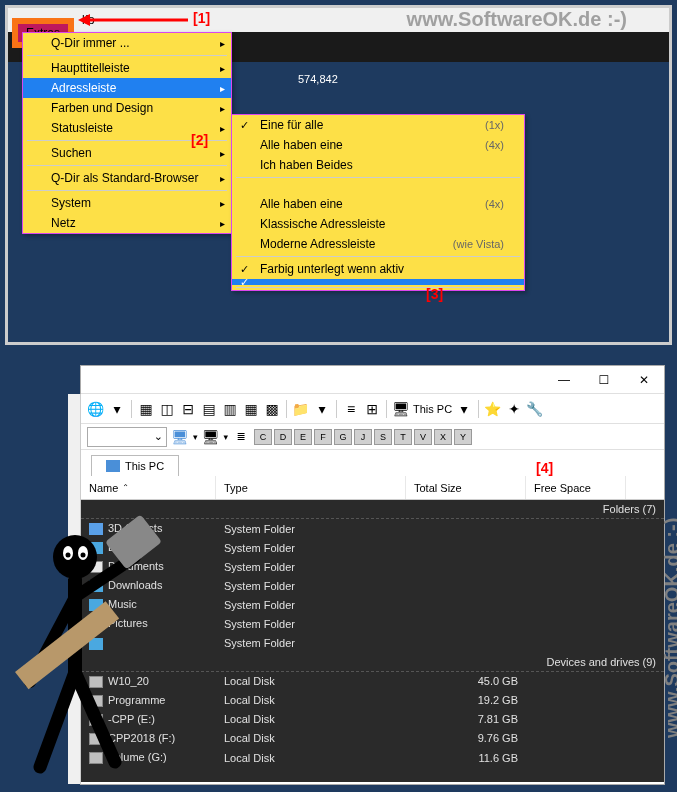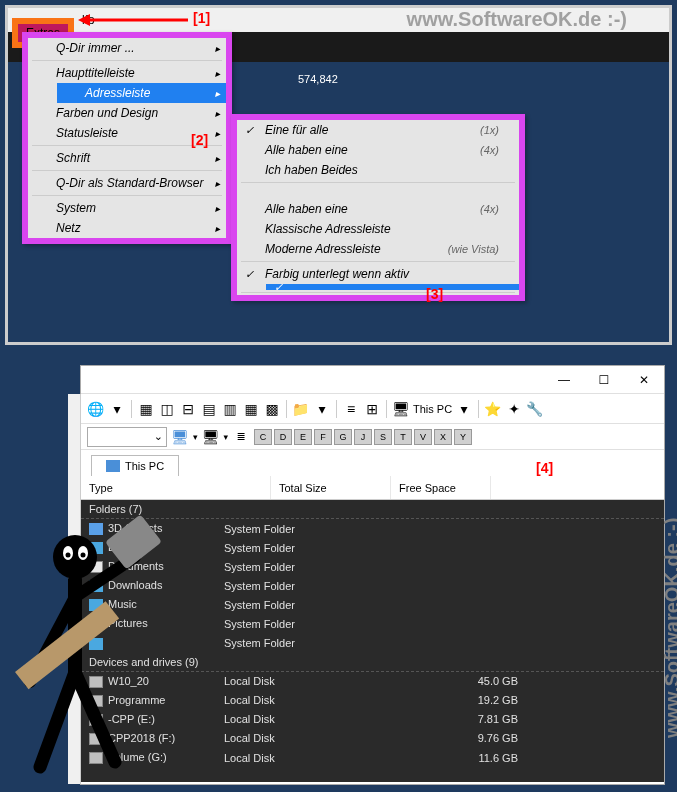--- a/index.html
+++ b/index.html
@@ -12,23 +12,23 @@
     
     .menubar { background: #f0f0f0; height: 24px; display: flex; align-items: center; padding: 0 4px; position: relative; }
     .menubar-item { padding: 2px 8px; font-size: 12px; cursor: pointer; }
     .menubar-item.highlighted { border: 6px solid #f97316; background: #be185d; margin-top: 25px; }
     .callout { position: absolute; color: red; font-weight: bold; font-size: 14px; }
     .arrow-red { position: absolute; }
     
     .dark-bg { background: #1a1a1a; height: 30px; color: #fff; font-size: 11px; padding: 6px 20px; }
     .value-text { position: absolute; color: #fff; font-size: 11px; left: 290px; top: 65px; }
     
-    .dropdown-menu { position: absolute; background: #e5e5e5; border: 6px solid #d946ef; box-shadow: 2px 2px 4px rgba(0,0,0,0.3); font-size: 12px; z-index: 10; font-style: italic; }
+    .dropdown-menu { position: absolute; background: #fde047; border: 1px solid #d946ef; box-shadow: 2px 2px 4px rgba(0,0,0,0.3); font-size: 12px; z-index: 10; }
     .menu-item { display: flex; align-items: center; padding: 3px 8px 3px 28px; cursor: pointer; position: relative; white-space: nowrap; }
-    .menu-item.selected { background: #2080f0; color: #fff; margin-left: 29px; }
+    .menu-item.selected { background: #2080f0; color: #fff; }
     .menu-item .arrow { position: absolute; right: 6px; font-size: 10px; }
     .menu-item .shortcut { position: absolute; right: 20px; font-size: 11px; color: #666; text-align: right; }
     .menu-sep { height: 1px; background: #ccc; margin: 2px 4px; }
     .menu-check { position: absolute; left: 8px; font-size: 11px; }
     
     .menu1 { top: 24px; left: 14px; width: 210px; }
     .menu2 { top: 106px; left: 223px; width: 294px; }
     
     .bottom-section { position: absolute; top: 365px; left: 80px; width: 585px; height: 420px; background: #fff; border: 1px solid #aaa; }
     
@@ -49,21 +49,21 @@
     .tab { padding: 4px 14px; border: 1px solid #bbb; border-bottom: none; background: #fff; font-size: 11px; display: flex; align-items: center; gap: 5px; cursor: pointer; }
     .pc-icon { width: 14px; height: 12px; background: #4a8fd8; display: inline-block; }
     
     .left-edge { position: absolute; left: -13px; top: 28px; width: 13px; bottom: 0; background: #f0f0f0; border-right: 1px solid #ccc; }
     
     .list-header { height: 24px; background: #fff; display: flex; border-bottom: 1px solid #ccc; font-size: 11px; position: relative; }
     .col-h { padding: 4px 8px; border-right: 1px solid #e8e8e8; display: flex; align-items: center; cursor: pointer; }
     .sort-ind { font-size: 8px; margin-left: 4px; }
     
     .list-body { background: #2a2a2a; color: #e0e0e0; font-size: 11px; overflow: hidden; height: 282px; }
-    .group-row { padding: 3px 8px; font-weight: normal; color: #e0e0e0; background: #2a2a2a; border-bottom: 1px dashed #555; }
+    .group-row { padding: 3px 8px; font-weight: normal; color: #e0e0e0; background: #2a2a2a; border-bottom: 1px dashed #555; text-align: right; }
     .data-row { display: flex; padding: 2px 0; align-items: center; }
     .data-row .cell { padding: 1px 8px; overflow: hidden; white-space: nowrap; }
     .folder-icon { width: 14px; height: 12px; display: inline-block; margin-right: 5px; vertical-align: middle; }
     .icon-3d { background: #5aa0e8; }
     .icon-desk { background: #4aa8e0; }
     .icon-doc { background: #e8e8e8; border: 1px solid #888; }
     .icon-dl { background: #4aa8e0; }
     .icon-music { background: #4aa8e0; }
     .icon-pic { background: #4aa8e0; }
     .icon-disk { background: #c0c0c0; border: 1px solid #888; }
@@ -112,21 +112,21 @@
     <div class="menu-item">
         <span>Farben und Design</span>
         <span class="arrow">▸</span>
       </div>
     <div class="menu-item">
         <span>Statusleiste</span>
         <span class="arrow">▸</span>
       </div>
     <div class="menu-sep"></div>
     <div class="menu-item">
-        <span>Schrift</span>
+        <span>Suchen</span>
         <span class="arrow">▸</span>
       </div>
     <div class="menu-sep"></div>
     <div class="menu-item">
         <span>Q-Dir als Standard-Browser</span>
         <span class="arrow">▸</span>
       </div>
     <div class="menu-sep"></div>
     <div class="menu-item">
         <span>System</span>
@@ -241,20 +241,24 @@
 
   <div class="tab-strip">
     <div class="tab">
       <span class="pc-icon"></span>
       <span>This PC</span>
     </div>
     <span class="callout" style="position:absolute;left:455px;">[4]</span>
   </div>
 
   <div class="list-header">
+    <div class="col-h col-name">
+        <span>Name</span>
+        <span class="sort-ind">⌃</span>
+      </div>
     <div class="col-h col-type">Type</div>
     <div class="col-h col-size">Total Size</div>
     <div class="col-h col-free">Free Space</div>
   </div>
 
   <div class="list-body">
     <div class="group-row">Folders (7)</div>
     <div id="folder-rows">
         <div class="data-row">
           <div class="cell col-name"><span class="folder-icon icon-3d"></span>3D Objects</div>

